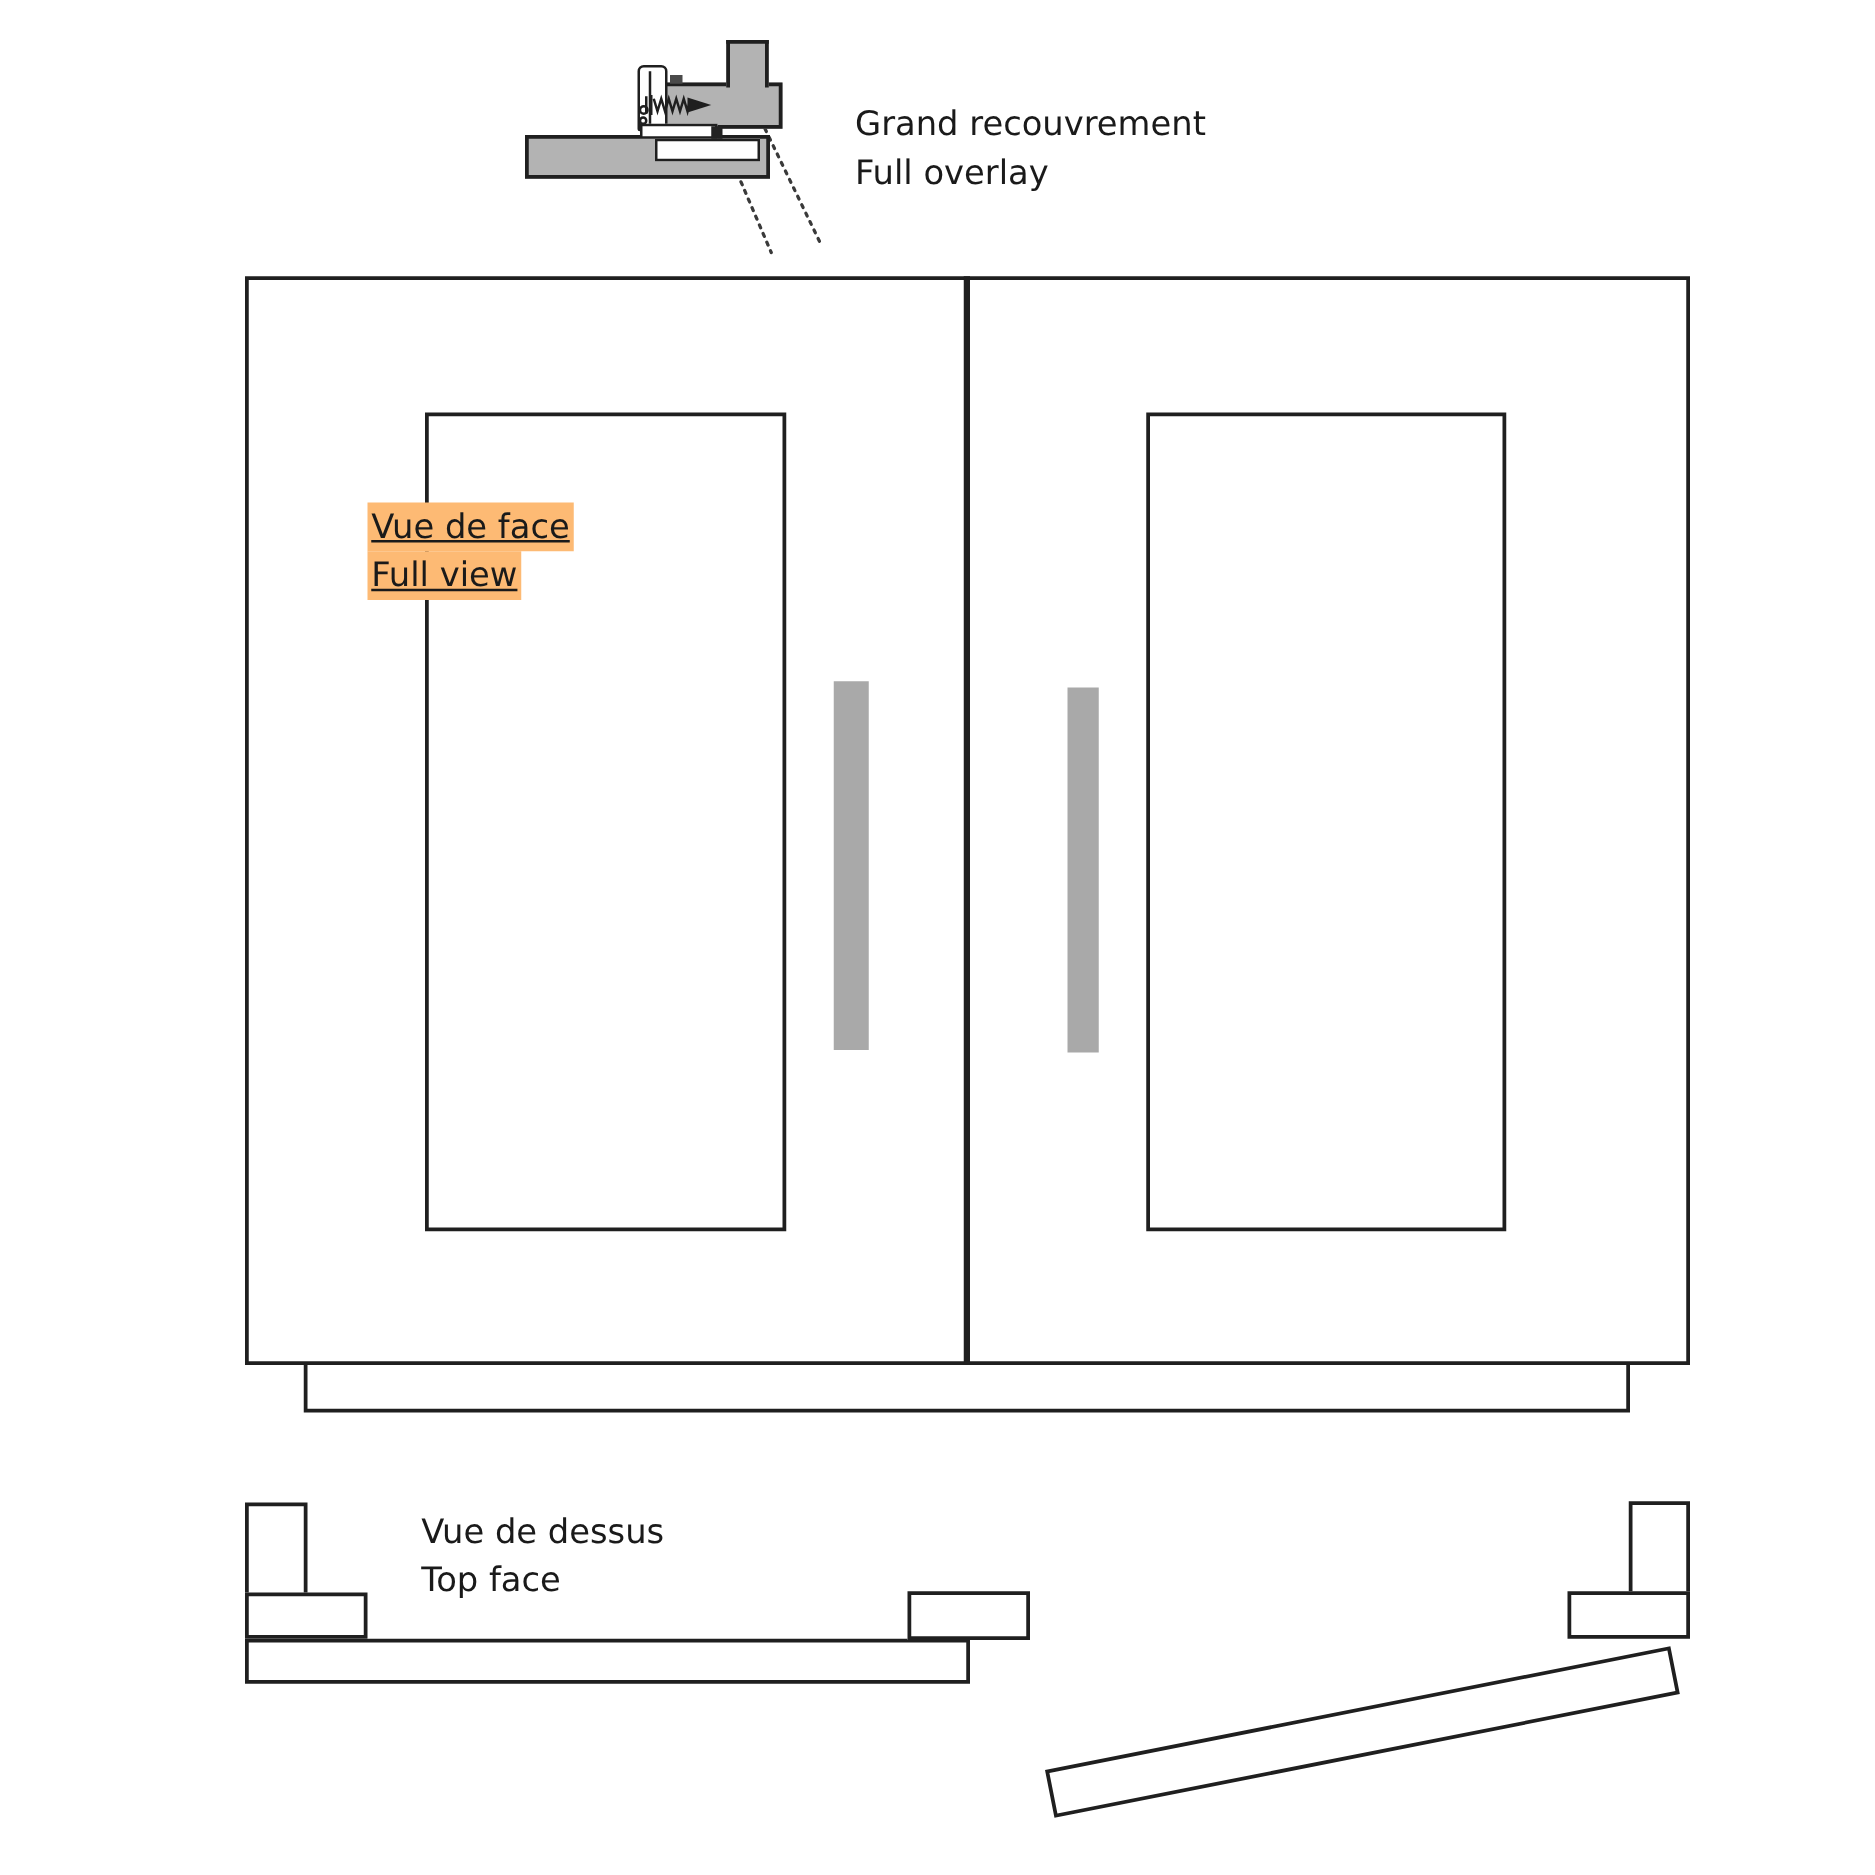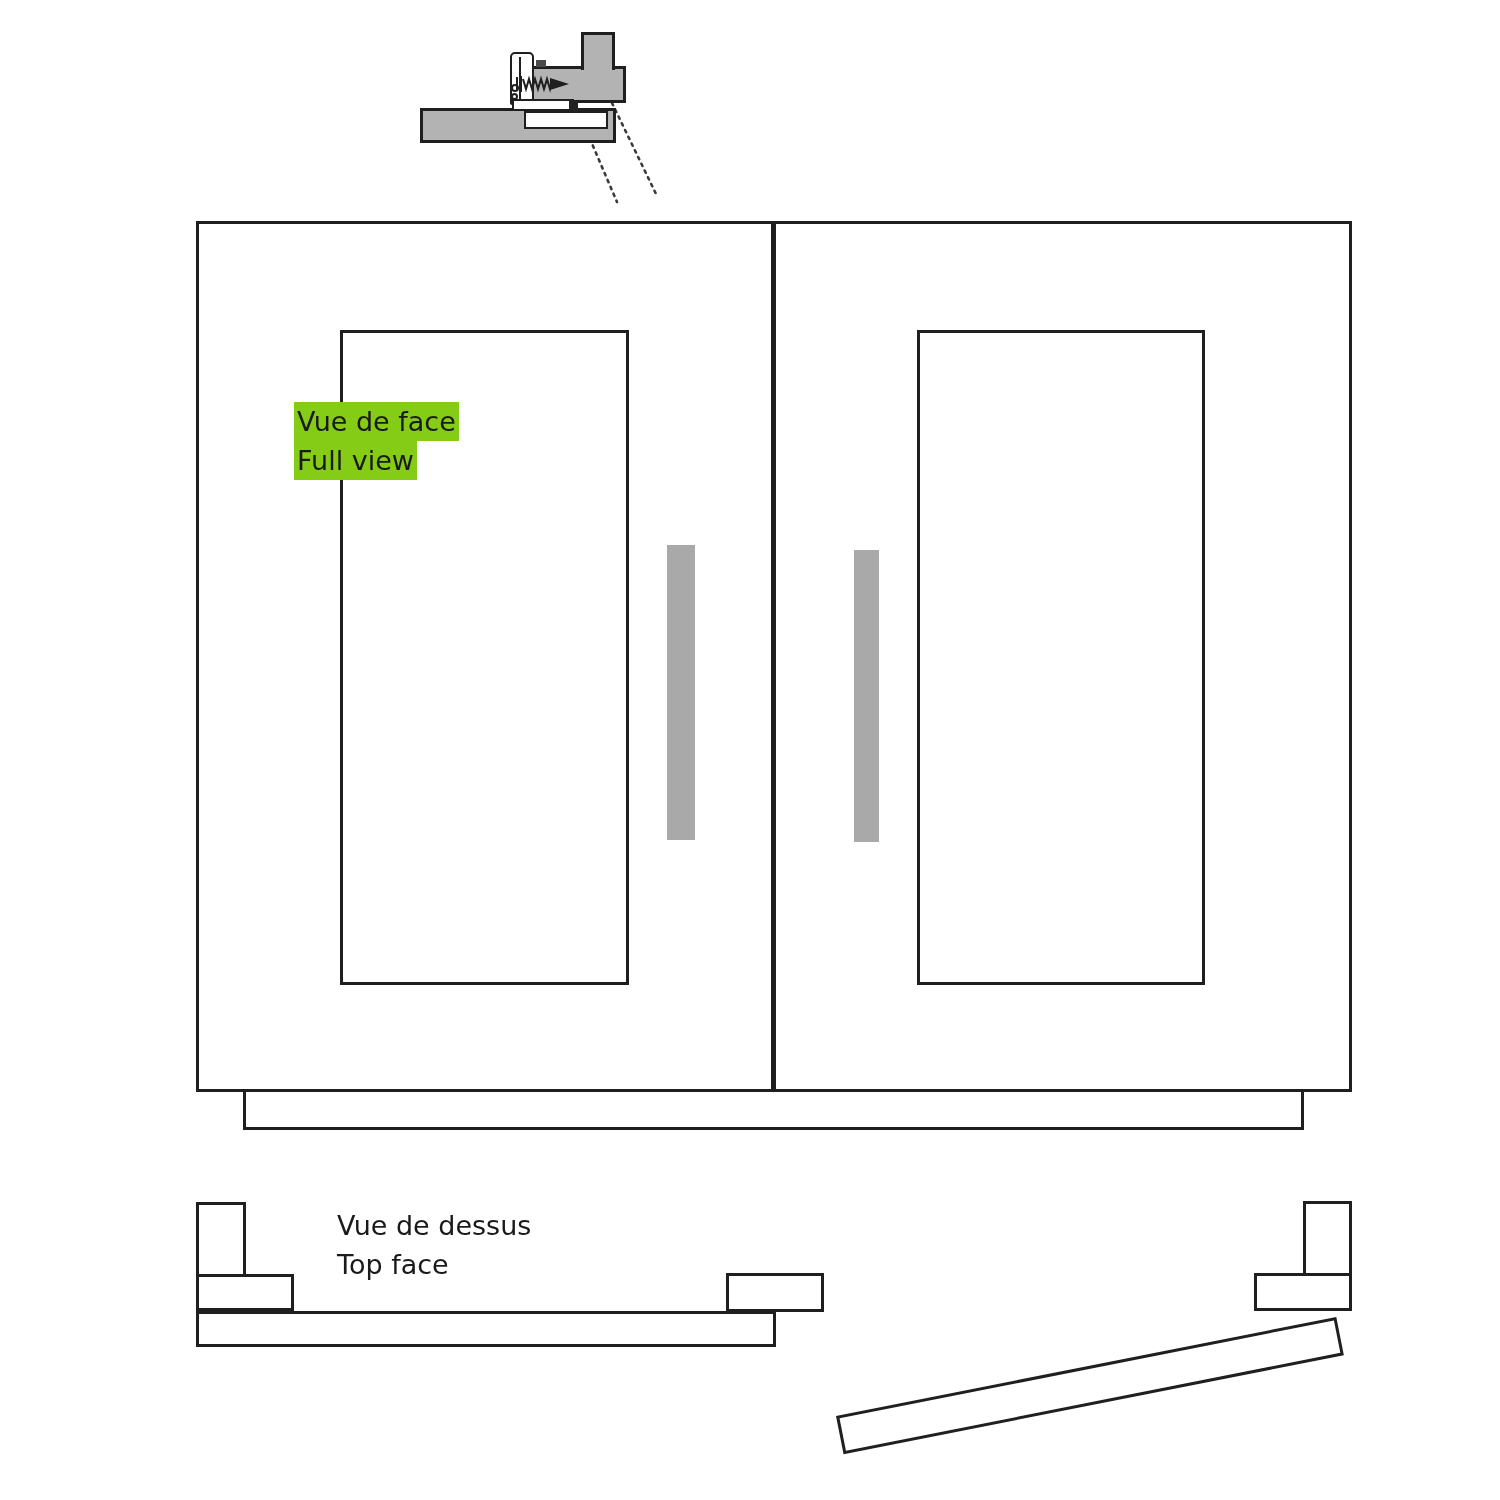--- a/index.html
+++ b/index.html
@@ -5,21 +5,21 @@
   :root{
     --line:#1f1f1f; --fill_gray:#b3b3b3; --handle_gray:#a9a9a9; --text:#1a1a1a; --bg:#ffffff;
   }
   html,body{margin:0;padding:0;background:var(--bg);}
   #canvas{position:relative;width:1500px;height:1500px;background:var(--bg);overflow:hidden;
           font-family:"DejaVu Sans","Liberation Sans",sans-serif;color:var(--text);}
   .s{position:absolute;box-sizing:border-box;}
   .ln{border:3px solid var(--line);background:#fff;}
   .gray{background:var(--fill_gray);}
   .lbl{font-size:27px;line-height:39px;color:var(--text);white-space:nowrap;}
-  .lbl .bg{background:#84cc16;display:inline-block;padding:0 3px;}
+  .lbl .bg{background:#fdba74;display:inline-block;padding:0 3px;text-decoration:underline;}
   .handle{background:var(--handle_gray);}
 </style>
 </head>
 <body>
 
 <div id="canvas">
 
   <div>
 
     <div class="s ln gray" style="left:420px;top:108px;width:196px;height:35px;background:var(--fill_gray);z-index:1;"></div>
@@ -49,20 +49,22 @@
       <polyline points="7,5 10,15 13,5 16,15 19,5 22,15 25,5 28,15 31,5 34,15 36,6" fill="none" stroke="#1f1f1f" stroke-width="2"></polyline>
       <polygon points="34,4 53,10 34,16" fill="#1f1f1f"></polygon>
     </svg>
 
     <svg class="s" style="left:555px;top:90px;z-index:0;" width="115" height="120" viewBox="0 0 115 120">
       <line x1="23" y1="21" x2="62" y2="112" stroke="#3a3a3a" stroke-width="2.6" stroke-dasharray="2.5 5" stroke-linecap="round"></line>
       <line x1="57" y1="13" x2="102" y2="106" stroke="#3a3a3a" stroke-width="2.6" stroke-dasharray="2.5 5" stroke-linecap="round"></line>
     </svg>
 
     <div class="s lbl" style="left:684px;top:80px;">
+      <div>Grand recouvrement</div>
+      <div>Full overlay</div>
     </div>
   </div>
 
   <div>
 
     <div class="s ln" style="left:196px;top:221px;width:1156px;height:871px;z-index:1;"></div>
 
     <div class="s ln" style="left:243px;top:1089px;width:1061px;height:41px;z-index:0;"></div>
 
     <div class="s" style="left:771px;top:221px;width:5px;height:870px;background:var(--line);z-index:2;"></div>

